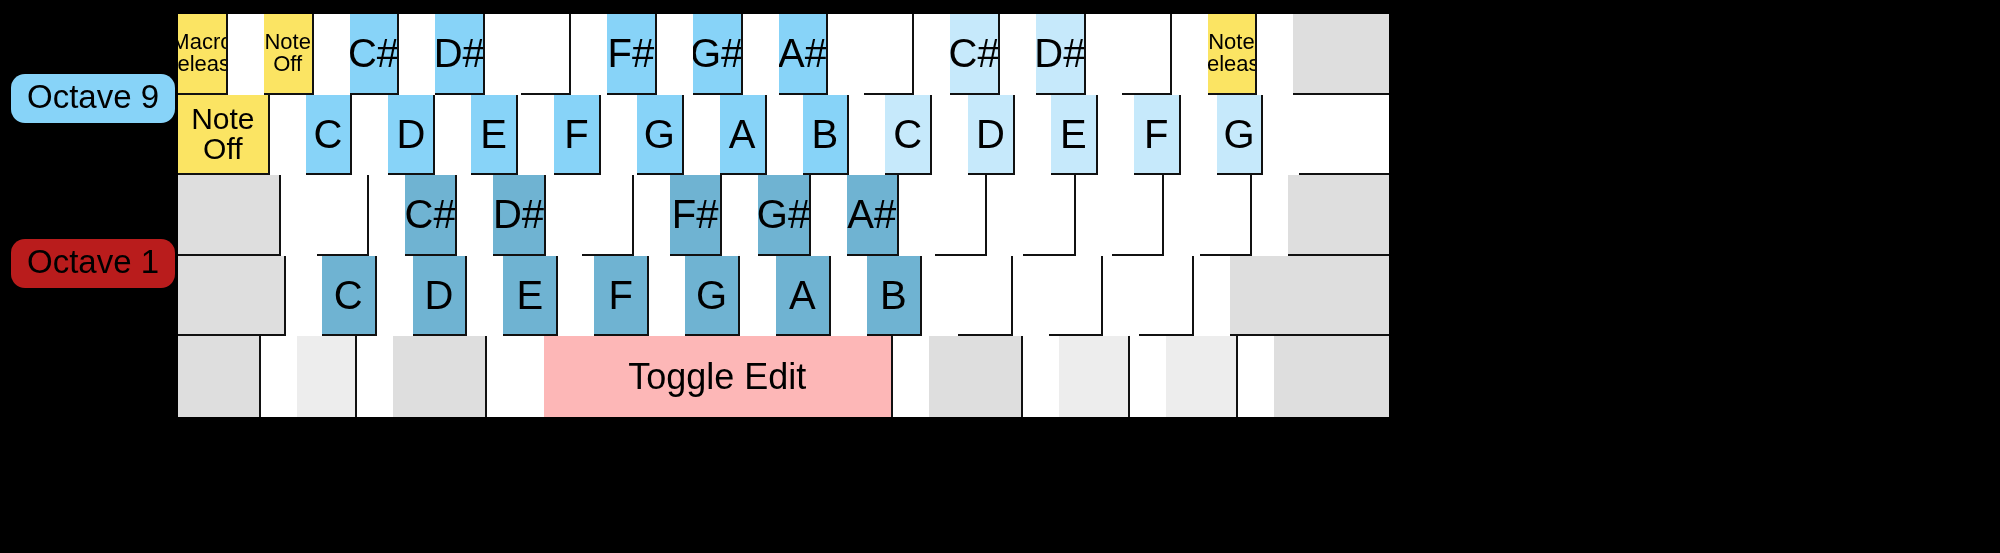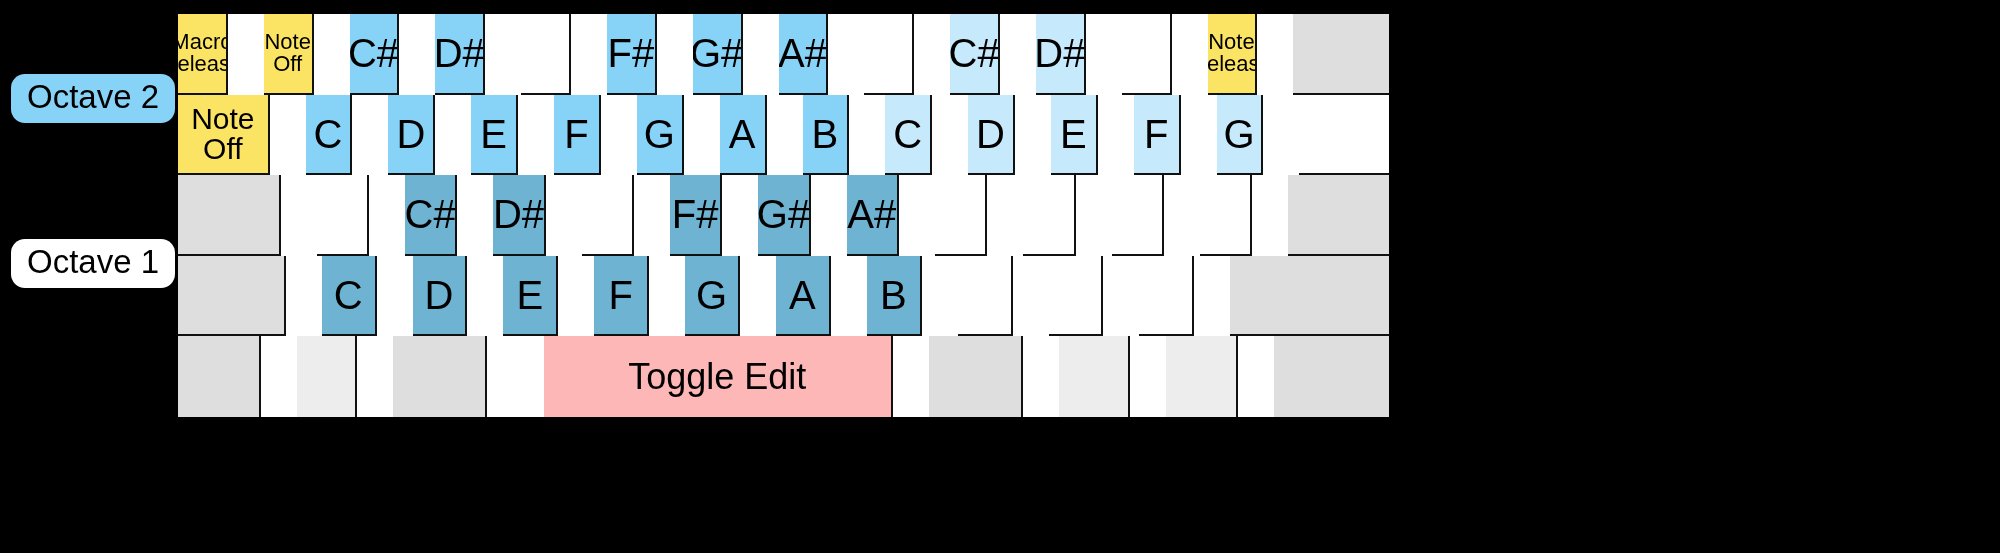--- a/index.html
+++ b/index.html
@@ -62,21 +62,21 @@
   .badge{
     position:absolute;
     border-radius:14px;
     font-size:33px;
     padding:4px 16px 7px 16px;
     color:#000;
     white-space:nowrap;
     display:flex;align-items:center;justify-content:center;
   }
   #badge-oct2{left:11px;  top:74px;  background:#87d3f8;}
-  #badge-oct1{left:11px;  top:239px; background:#ffffff;text-align:center;}
+  #badge-oct1{left:11px;  top:239px; background:#b91c1c;text-align:center;}
   #badge-oct3{right:11px; top:74px;  background:#c6e9fb;}
 </style>
 </head>
 <body>
 
 <div id="stage">
 
   <div id="keyboard">
       <div class="krow">
         <div class="key c-yellow t-small t-stack" style="flex: 1 0 0px;">Macro
@@ -148,16 +148,16 @@
         <div class="key c-gray2 t-note" style="flex: 1 0 0px;"></div>
         <div class="key c-gray t-note" style="flex: 1.6 0 0px;"></div>
         <div class="key c-pink t-toggle" style="flex: 6 0 0px;">Toggle Edit</div>
         <div class="key c-gray t-note" style="flex: 1.6 0 0px;"></div>
         <div class="key c-gray2 t-note" style="flex: 1.2 0 0px;"></div>
         <div class="key c-gray2 t-note" style="flex: 1.2 0 0px;"></div>
         <div class="key c-gray t-note" style="flex: 2 0 0px;"></div>
       </div>
     </div>
 
-  <div class="badge" id="badge-oct2">Octave 2</div>
+  <div class="badge" id="badge-oct2">Octave 9</div>
   <div class="badge" id="badge-oct1">Octave 1</div>
 
 </div>
 
 </body></html>

